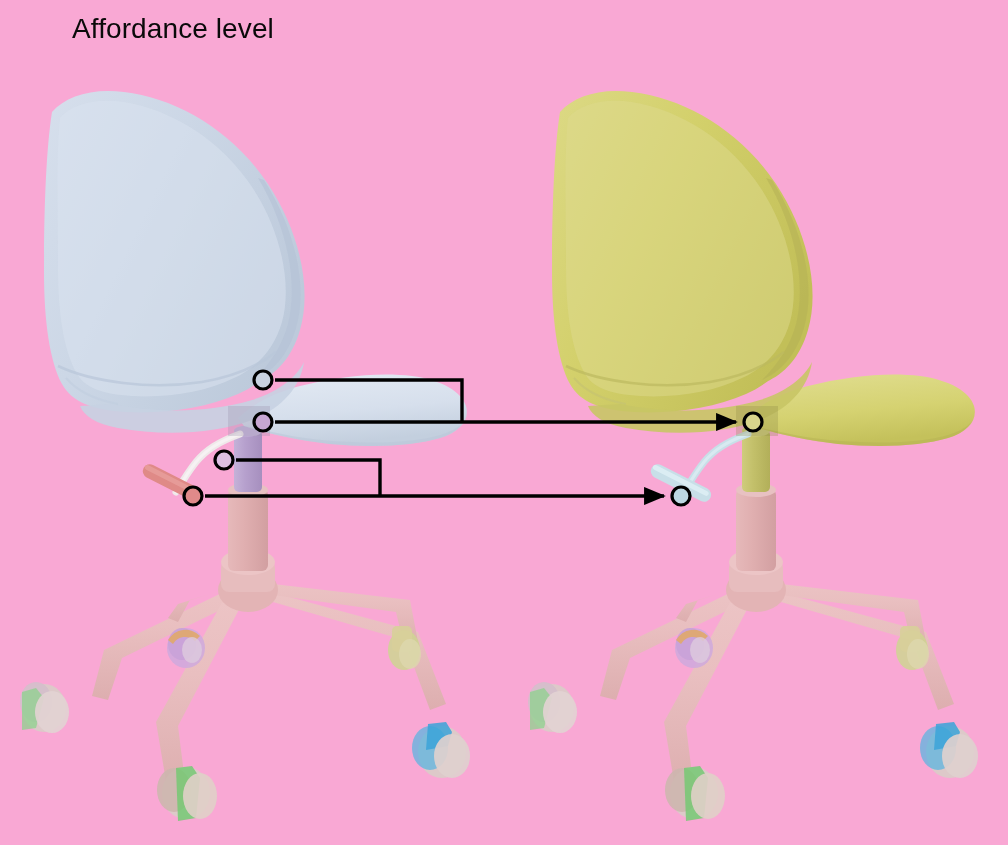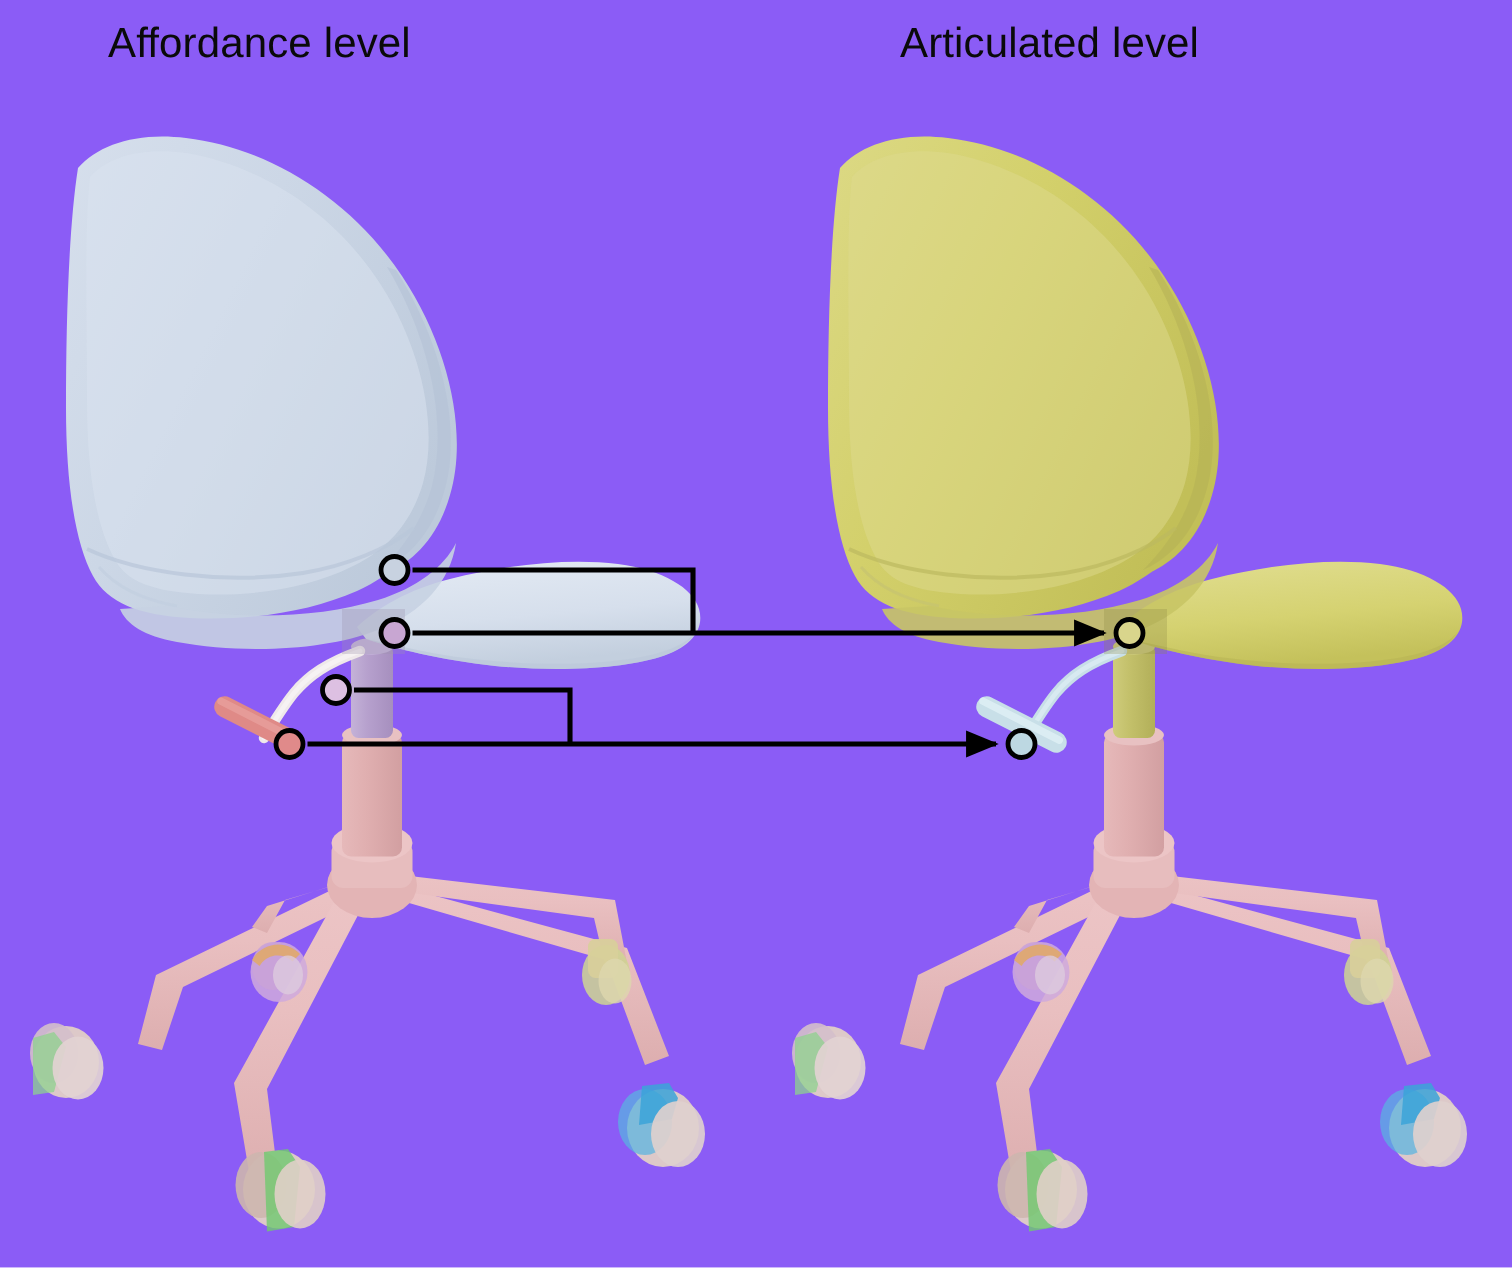--- a/index.html
+++ b/index.html
@@ -11,21 +11,21 @@
     width: 1008px;
     height: 845px;
     position: relative;
     font-family: "Liberation Sans", sans-serif;
     overflow: hidden;
   }
   #stage {
     position: relative;
     width: 1008px;
     height: 845px;
-    background: #8b5cf6;
+    background: #f9a8d4;
   }
   .panel-title {
     position: absolute;
     font-family: "Liberation Sans", sans-serif;
     font-size: 28px;
     font-weight: 400;
     color: #0a0a0a;
     letter-spacing: 0.1px;
     white-space: nowrap;
   }
@@ -45,21 +45,20 @@
     height: 845px;
   }
 </style>
 </head>
 <body style="background: rgb(255, 255, 255);">
 
 <div id="stage">
 
   <div class="panel-title" id="title-left" style="left: 72px; top: 13px;">Affordance level</div>
 
-  <div class="panel-title" id="title-right" style="left: 600px; top: 13px;">Articulated level</div>
 
   <svg class="svg-layer" id="scene" viewBox="0 0 1008 845">
     <defs>
       <linearGradient id="gBackL" x1="0" y1="0" x2="1" y2="0.6">
         <stop offset="0" stop-color="#d6dfec"></stop>
         <stop offset="0.45" stop-color="#ccd7e6"></stop>
         <stop offset="1" stop-color="#bdcadb"></stop>
       </linearGradient>
       <linearGradient id="gPanL" x1="0" y1="0" x2="0.3" y2="1">
         <stop offset="0" stop-color="#e4ebf4"></stop>

